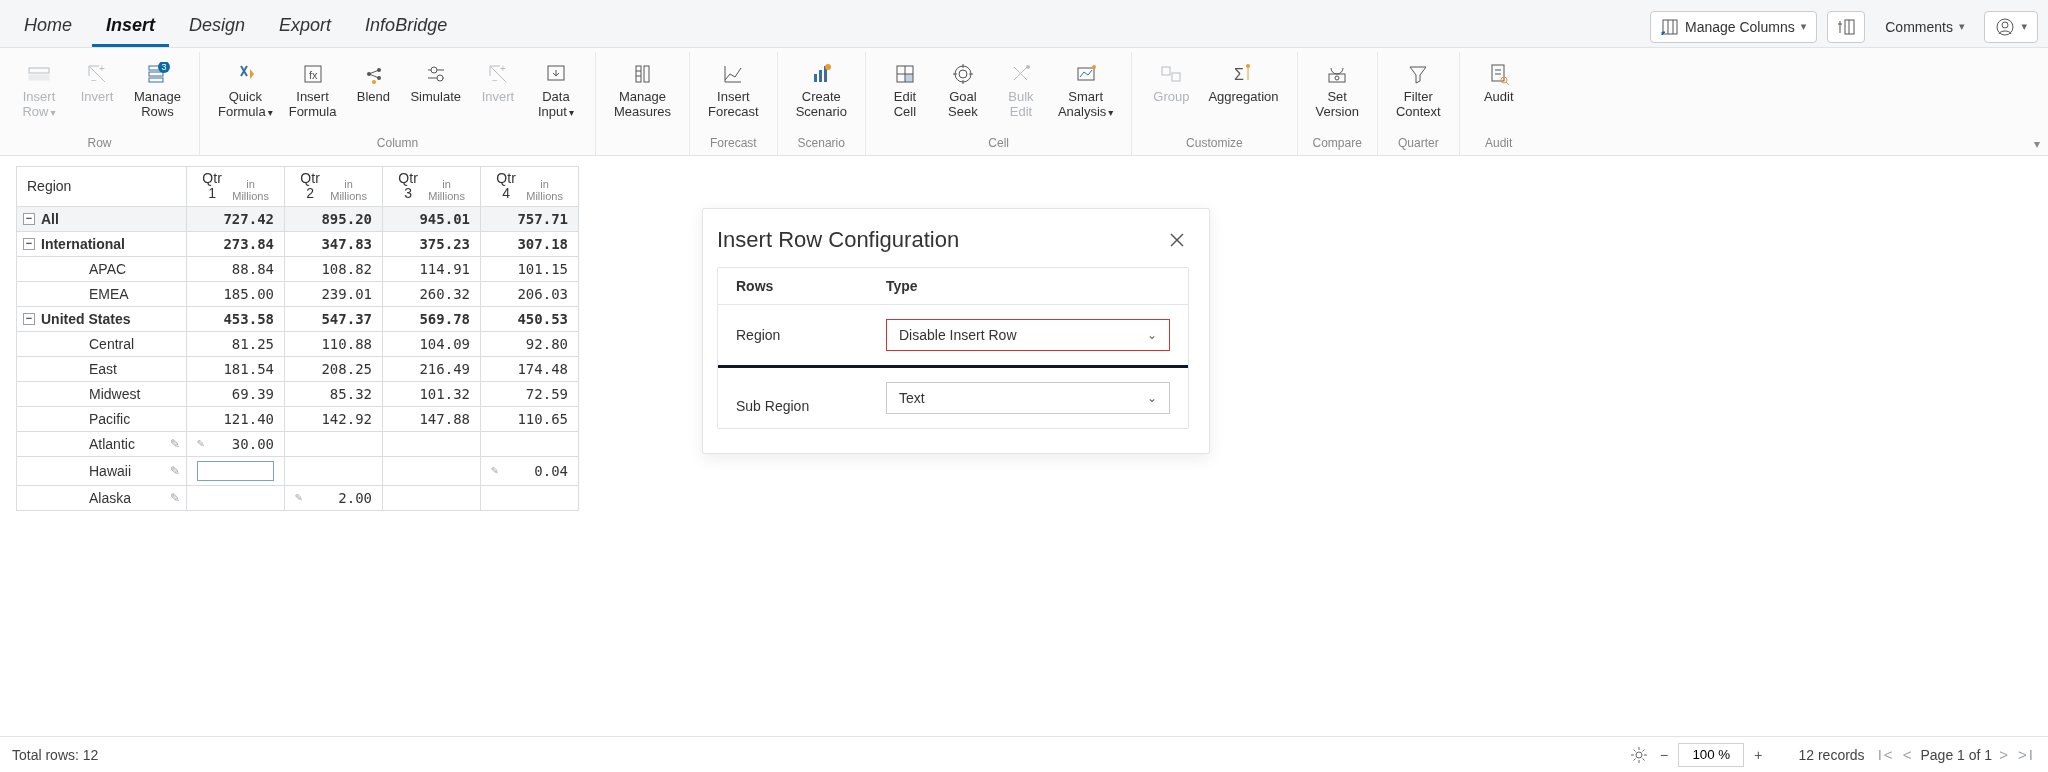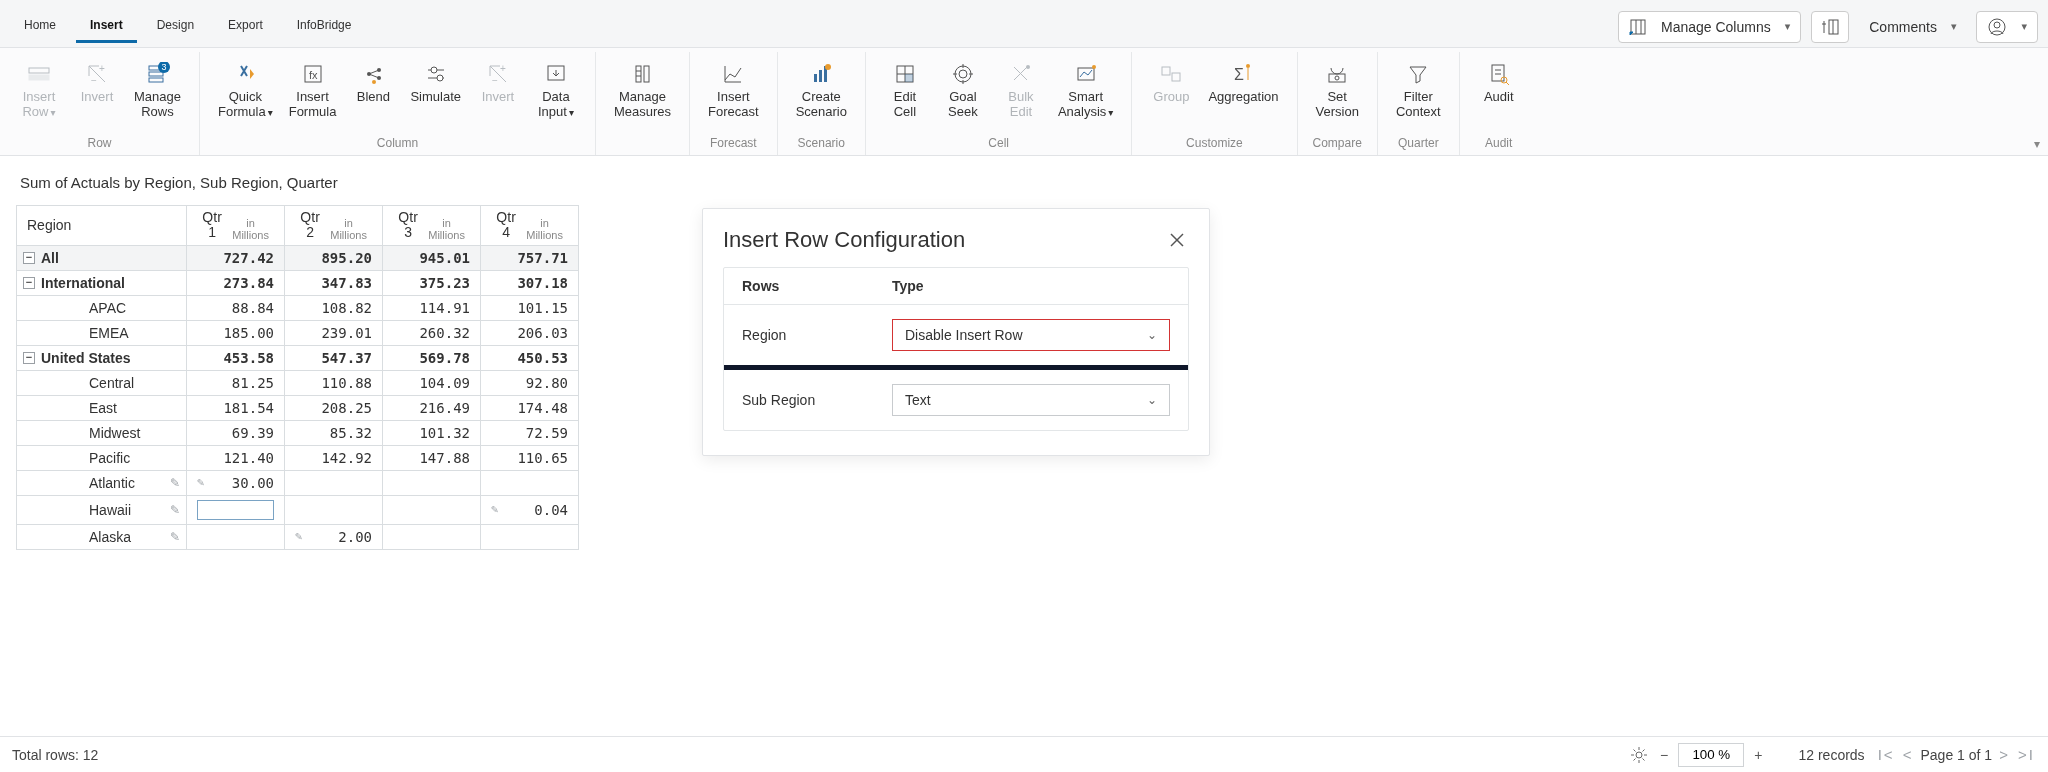--- a/index.html
+++ b/index.html
@@ -1,23 +1,23 @@
 <!DOCTYPE html>
 <html><head>
 <meta charset="utf-8">
 <style>
   * { box-sizing: border-box; }
   html, body { margin:0; padding:0; font-family: "Segoe UI", Arial, sans-serif; font-size:14px; color:#333; background:#fff; }
   .app { width:2048px; height:772px; position:relative; overflow:hidden; }
   
   .tabbar { display:flex; align-items:center; padding:6px 10px 0 10px; background:#f5f6f7; border-bottom:1px solid #e1e3e6; height:48px; }
-  .tab { padding:8px 14px; font-size:12px; color:#333; cursor:pointer; border-bottom:3px solid transparent; margin-right:6px;}
+  .tab { padding:8px 14px; font-size:18px; color:#333; cursor:pointer; border-bottom:3px solid transparent; margin-right:6px;font-style:italic;}
   .tab.active { font-weight:600; border-bottom:3px solid #0d6aa8; color:#111; }
   .tabbar-spacer { flex:1; }
-  .tabbar-btn { display:flex; align-items:center; gap:14px; border:1px solid #ccc; border-radius:4px; padding:4px 10px; background:#fff; margin-left:10px; cursor:pointer; white-space:nowrap; height:32px;}
+  .tabbar-btn { display:flex; align-items:center; gap:6px; border:1px solid #ccc; border-radius:4px; padding:4px 10px; background:#fff; margin-left:10px; cursor:pointer; white-space:nowrap; height:32px;}
   .tabbar-btn.iconbox { padding:4px; width:38px; justify-content:center;}
   .tabbar-btn .chev { font-size:11px; color:#666; }
   .ico { display:inline-flex; align-items:center; justify-content:center; }
   
   .ribbon { display:flex; background:#fbfbfc; border-bottom:1px solid #e1e3e6; padding:4px 0 0 0; height:108px; position:relative;}
   .rgroup { display:flex; flex-direction:column; align-items:center; padding:0 8px; border-right:1px solid #e6e8ea; }
   .rgroup:last-of-type { border-right:none; }
   .rbtns { display:flex; align-items:flex-start; gap:4px; padding:4px 4px 0 4px; height:82px;}
   .rbtn { display:flex; flex-direction:column; align-items:center; justify-content:flex-start; min-width:54px; padding:4px 6px; border-radius:4px; cursor:pointer; text-align:center; font-size:13px; line-height:1.15; }
   .rbtn.disabled { color:#b0b4b8; cursor:default;}
@@ -41,29 +41,29 @@
   td.num { text-align:right; font-family:"Segoe UI Mono","Consolas",monospace; width:98px; white-space:nowrap;}
   tr.allrow td { background:#f3f4f5; font-weight:700;}
   tr.grouprow td { font-weight:700;}
   .toggle-box { position:absolute; left:6px; top:50%; transform:translateY(-50%); width:12px; height:12px; border:1px solid #9a9fa4; background:#fff; color:#555; font-size:11px; line-height:10px; text-align:center; cursor:pointer; }
   .toggle-box.minus::before { content:"−"; position:relative; top:-1px;}
   .pencil { position:absolute; right:6px; top:50%; transform:translateY(-50%); color:#9a9fa4; font-size:12px;}
   .cell-pencil { color:#9a9fa4; font-size:12px; float:left;}
   td.active-input { background:#fff; }
   td.active-input .input-rect { border:1px solid #7aa3c4; height:20px; display:block;}
   
-  .panel { position:absolute; left:702px; top:208px; width:508px; background:#fff; border:1px solid #e1e3e6; box-shadow:0 4px 16px rgba(0,0,0,.08); padding:18px 20px 24px 20px; border-radius:2px;}
+  .panel { position:absolute; left:702px; top:208px; width:508px; background:#fff; border:1px solid #e1e3e6; box-shadow:0 4px 16px rgba(0,0,0,.08); padding:18px 20px 24px 14px; border-radius:2px;}
   .panel-head { display:flex; justify-content:space-between; align-items:center; margin-bottom:14px;}
   .panel-title { font-size:22px; color:#333;}
   .panel-close { font-size:18px; color:#555; cursor:pointer; padding:4px;}
   .panel-table { border:1px solid #e3e6e8; border-radius:2px; }
   .panel-hdr { display:flex; border-bottom:1px solid #e3e6e8; padding:10px 18px; font-weight:600; color:#333;}
   .panel-hdr .c1 { width:150px;}
   .panel-row { display:flex; align-items:center; padding:14px 18px; }
-  .panel-row + .panel-row { border-top:5px solid #0f172a;}
+  .panel-row + .panel-row { border-top:3px solid #0f172a;align-items:flex-end;}
   .panel-row .c1 { width:150px; color:#333;}
   .panel-row .sel { flex:1; border:1px solid #c8cbce; border-radius:0; height:32px; display:flex; align-items:center; justify-content:space-between; padding:0 12px; cursor:pointer;}
   .panel-row .sel.alert { border:1.5px solid #d33434;}
   .panel-row .sel .chev { color:#666; font-size:12px;}
   
   .statusbar { position:absolute; left:0; right:0; bottom:0; height:36px; display:flex; align-items:center; border-top:1px solid #e1e3e6; padding:0 12px; font-size:14px; color:#444; background:#fff;}
   .statusbar .sp { flex:1;}
   .sb-btn { padding:2px 6px; cursor:pointer; color:#555;}
   .zoom-input { border:1px solid #d0d3d6; width:66px; text-align:center; height:24px; margin:0 4px;}
   .pager-icons { color:#9da2a7; letter-spacing:2px; font-size:15px;}
@@ -406,21 +406,20 @@
             <div class="rlbl1">Audit</div>
             <div class="rlbl2">&nbsp;</div>
           </div>
         </div>
         <div class="rgrp-label">Audit</div>
       </div>
       <span class="ribbon-caret">▾</span>
 </div>
 
 <div class="content">
-  <div class="table-title">Sum of Actuals by Region, Sub Region, Quarter</div>
   <table class="data">
     <thead>
       <tr>
         <th class="rgn-th">Region</th>
         <th>
               <div class="hq">
                 <span>Qtr 1</span>
                 <span class="sub">in Millions</span>
               </div>
             </th>

